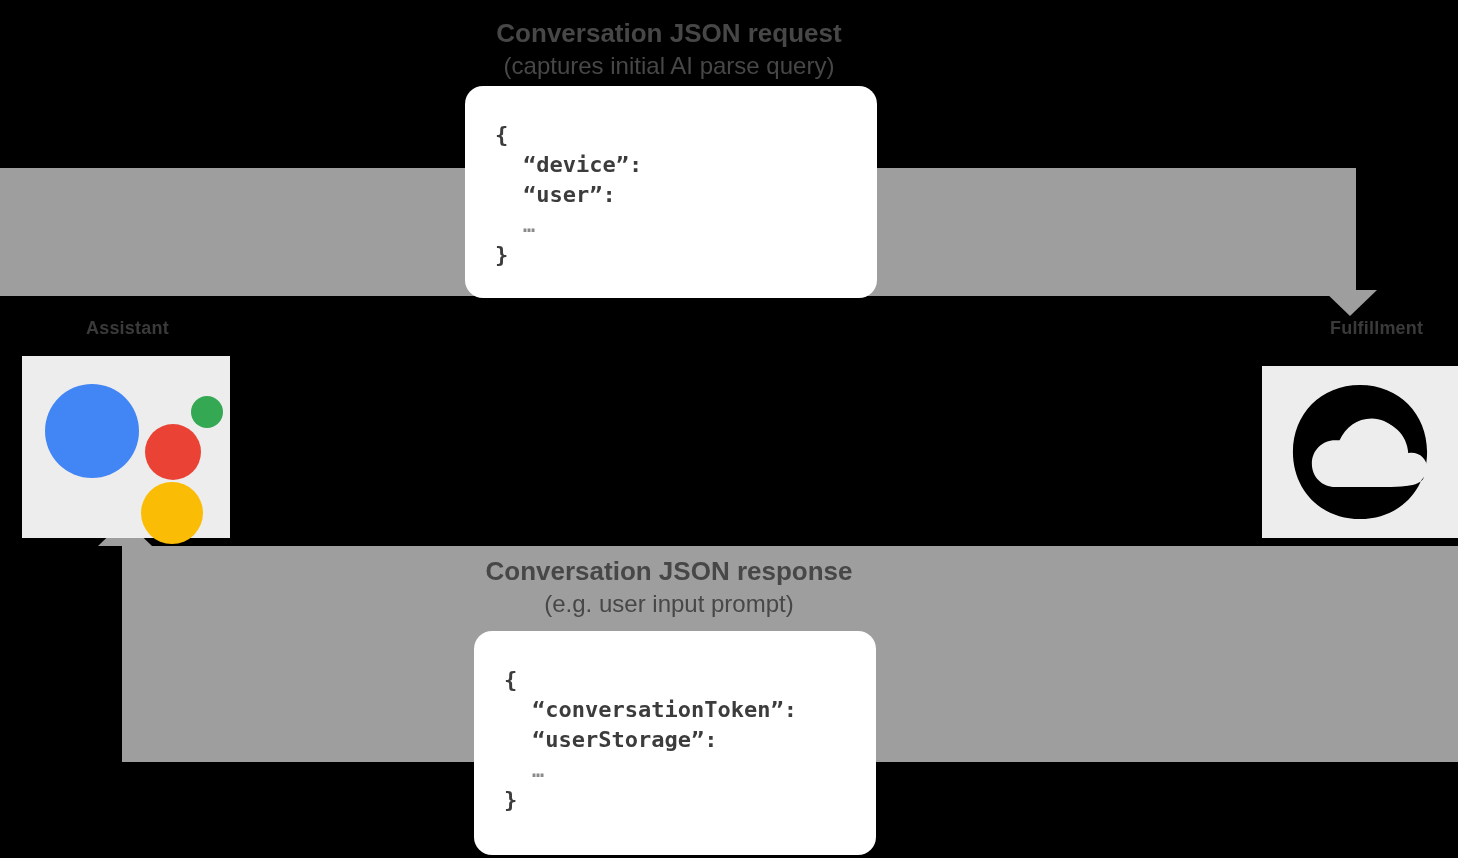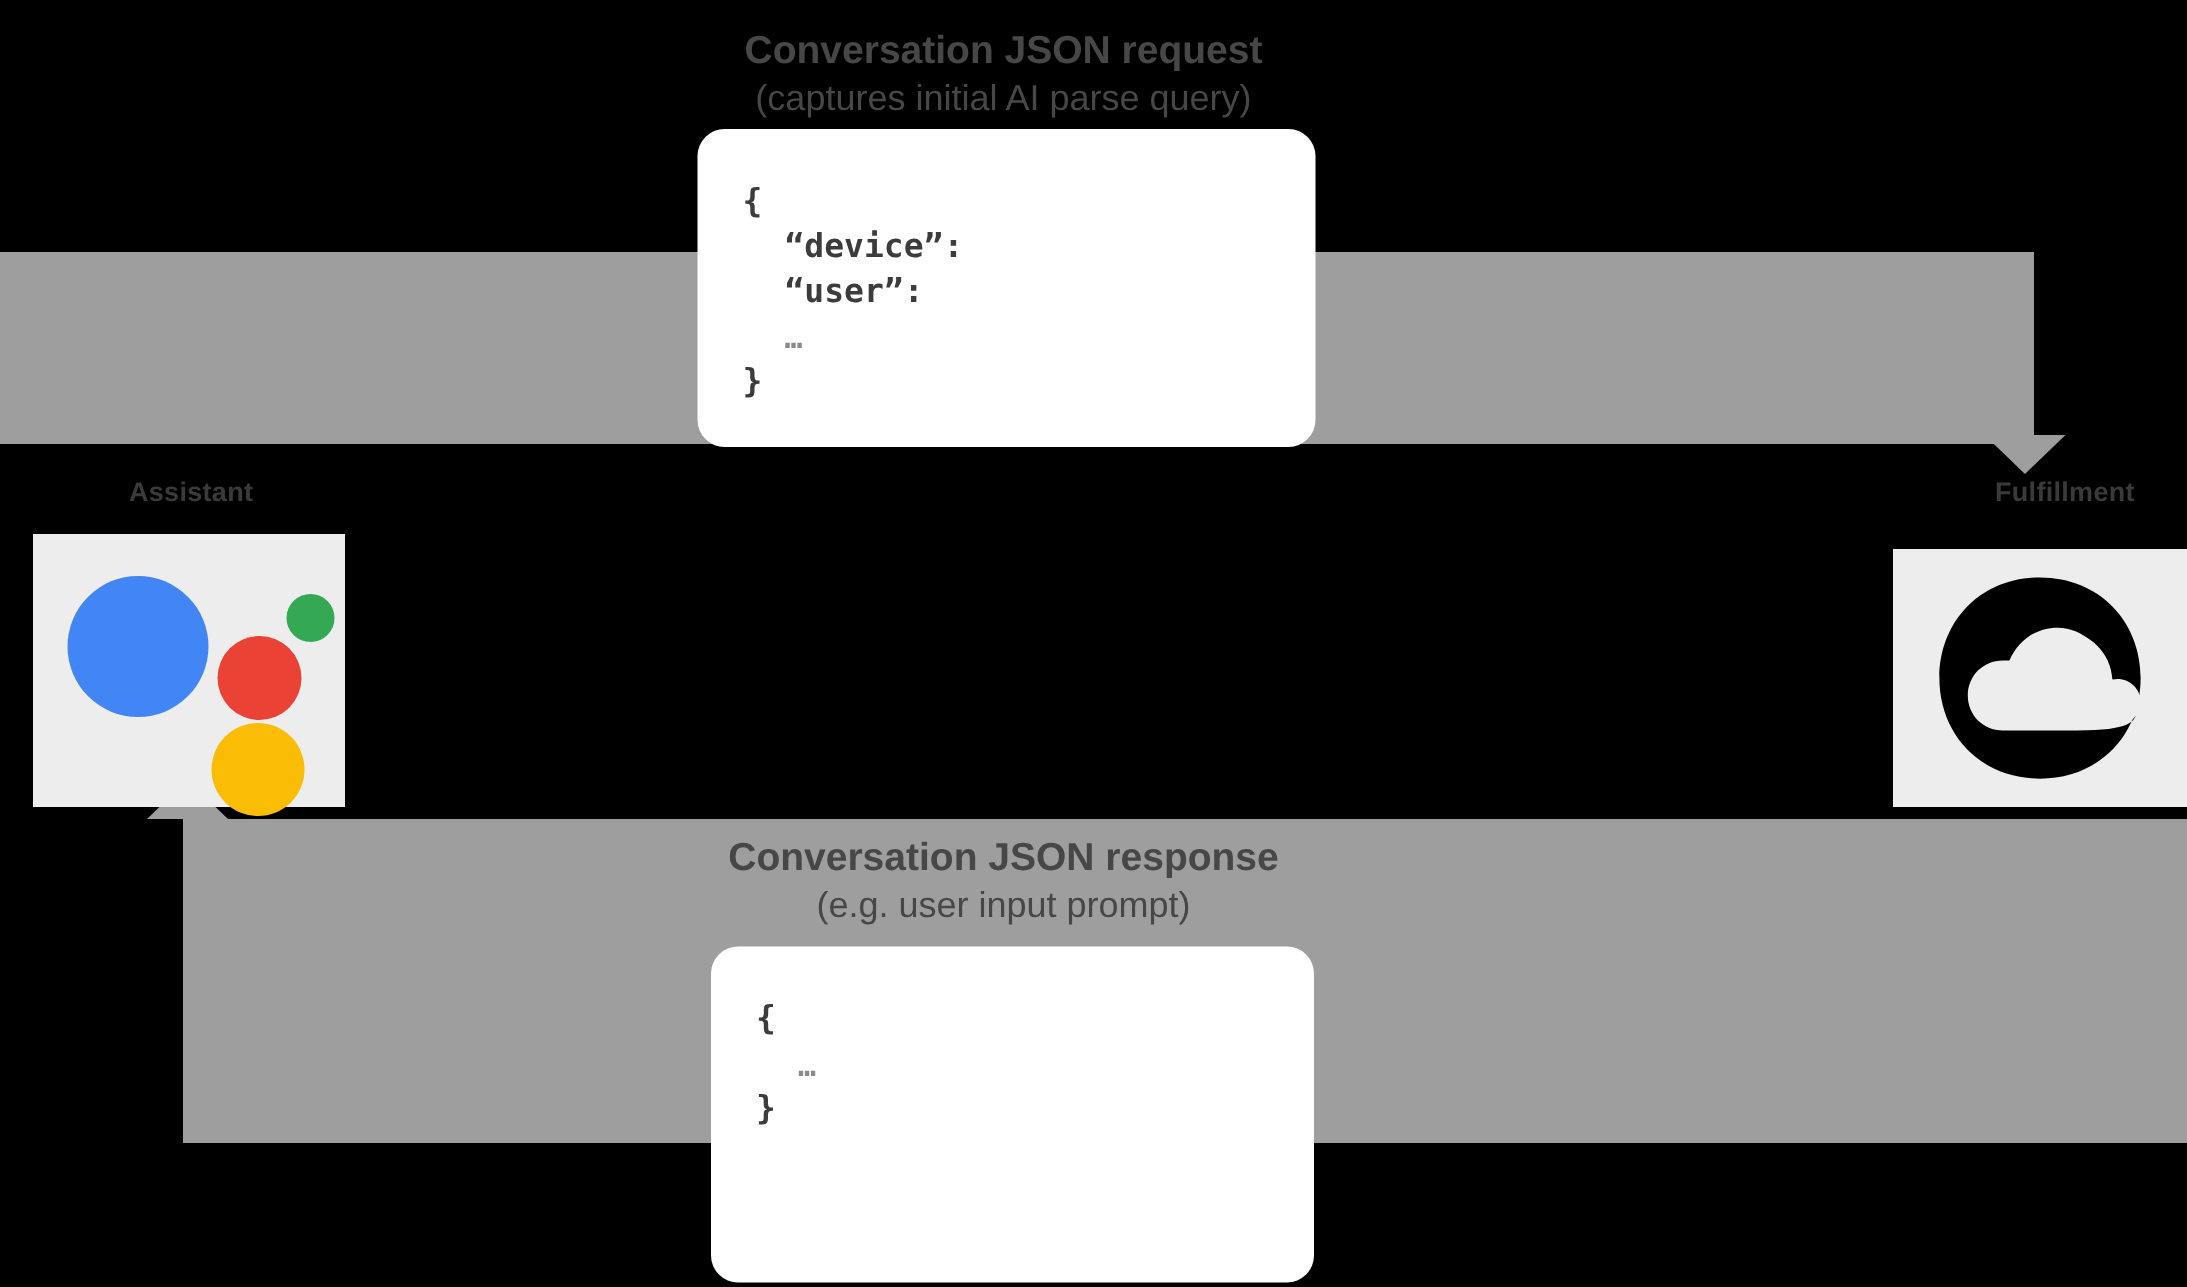--- a/index.html
+++ b/index.html
@@ -177,17 +177,19 @@
   <div class="json-card" id="json-card-request">
     <span class="json-line">{</span>
     <span class="json-line indent">“device”:</span>
     <span class="json-line indent">“user”:</span>
     <span class="json-line indent ellipsis">…</span>
     <span class="json-line">}</span>
   </div>
 
   <div class="json-card" id="json-card-response">
     <span class="json-line">{</span>
+    <span class="json-line indent">“conversationToken”:</span>
+    <span class="json-line indent">“userStorage”:</span>
     <span class="json-line indent ellipsis">…</span>
     <span class="json-line">}</span>
   </div>
 
 </div>
 
 </body></html>

